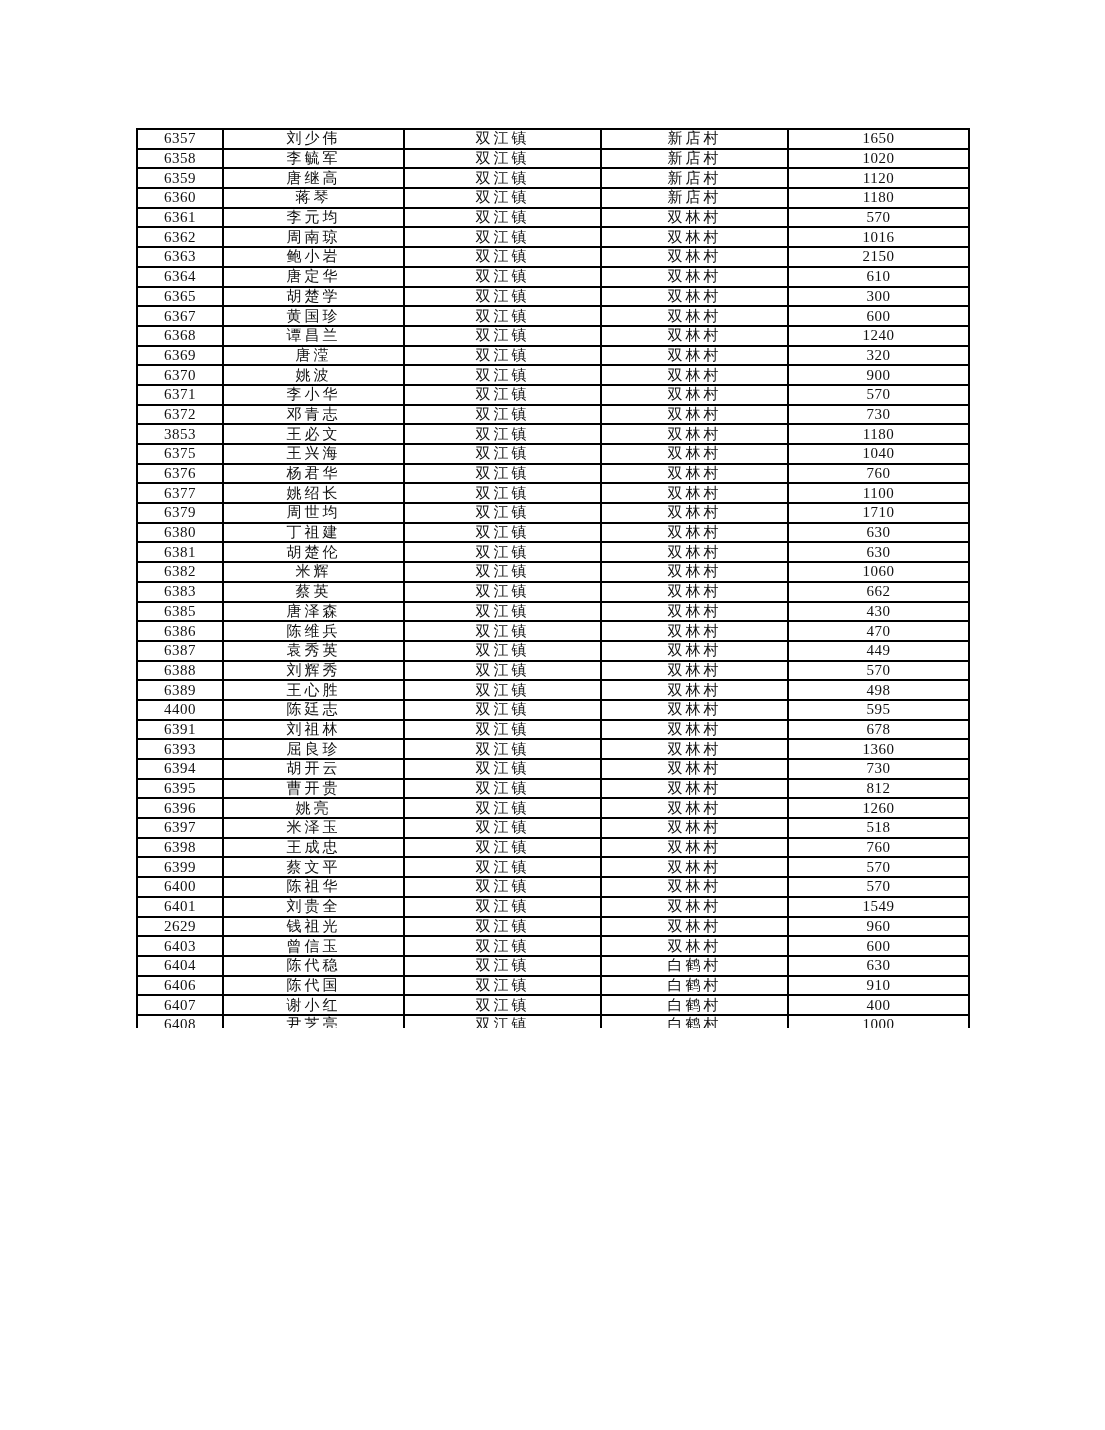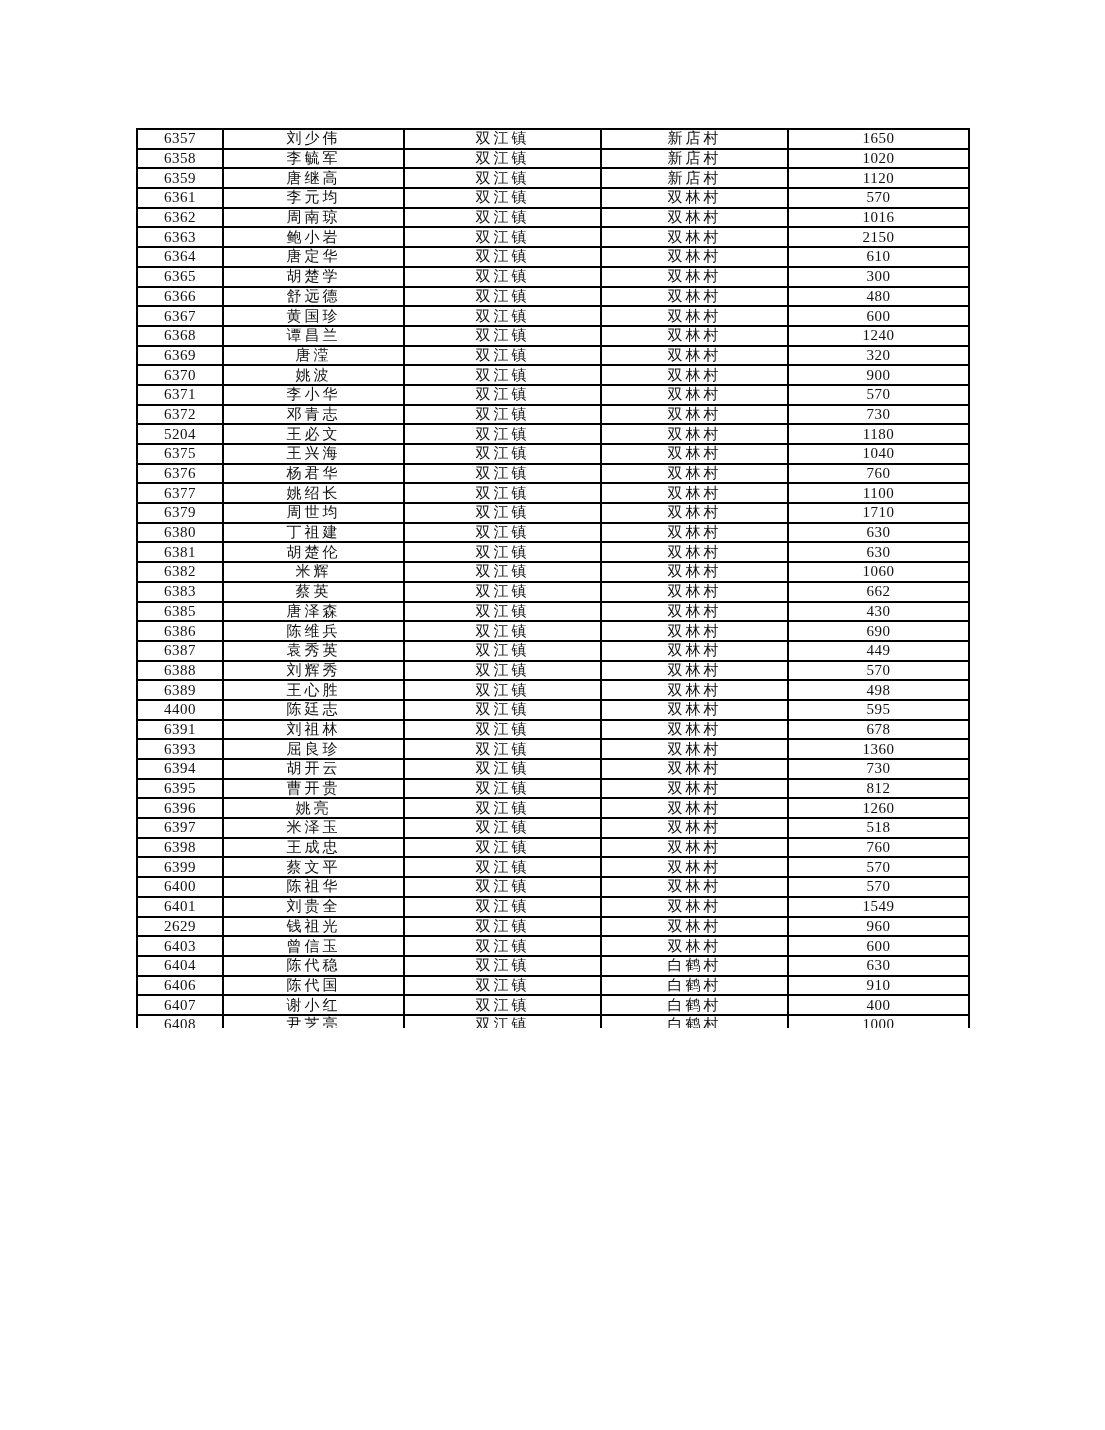--- a/index.html
+++ b/index.html
@@ -71,20 +71,27 @@
           <td class="col-amount">1020</td>
         </tr>
         <tr>
           <td class="col-id">6359</td>
           <td class="col-name">唐继高</td>
           <td class="col-town">双江镇</td>
           <td class="col-village">新店村</td>
           <td class="col-amount">1120</td>
         </tr>
         <tr>
+          <td class="col-id">6360</td>
+          <td class="col-name">蒋琴</td>
+          <td class="col-town">双江镇</td>
+          <td class="col-village">新店村</td>
+          <td class="col-amount">1180</td>
+        </tr>
+        <tr>
           <td class="col-id">6361</td>
           <td class="col-name">李元均</td>
           <td class="col-town">双江镇</td>
           <td class="col-village">双林村</td>
           <td class="col-amount">570</td>
         </tr>
         <tr>
           <td class="col-id">6362</td>
           <td class="col-name">周南琼</td>
           <td class="col-town">双江镇</td>
@@ -106,27 +113,20 @@
           <td class="col-amount">610</td>
         </tr>
         <tr>
           <td class="col-id">6365</td>
           <td class="col-name">胡楚学</td>
           <td class="col-town">双江镇</td>
           <td class="col-village">双林村</td>
           <td class="col-amount">300</td>
         </tr>
         <tr>
-          <td class="col-id">6366</td>
-          <td class="col-name">舒远德</td>
-          <td class="col-town">双江镇</td>
-          <td class="col-village">双林村</td>
-          <td class="col-amount">480</td>
-        </tr>
-        <tr>
           <td class="col-id">6367</td>
           <td class="col-name">黄国珍</td>
           <td class="col-town">双江镇</td>
           <td class="col-village">双林村</td>
           <td class="col-amount">600</td>
         </tr>
         <tr>
           <td class="col-id">6368</td>
           <td class="col-name">谭昌兰</td>
           <td class="col-town">双江镇</td>
@@ -155,21 +155,21 @@
           <td class="col-amount">570</td>
         </tr>
         <tr>
           <td class="col-id">6372</td>
           <td class="col-name">邓青志</td>
           <td class="col-town">双江镇</td>
           <td class="col-village">双林村</td>
           <td class="col-amount">730</td>
         </tr>
         <tr>
-          <td class="col-id">5204</td>
+          <td class="col-id">3853</td>
           <td class="col-name">王必文</td>
           <td class="col-town">双江镇</td>
           <td class="col-village">双林村</td>
           <td class="col-amount">1180</td>
         </tr>
         <tr>
           <td class="col-id">6375</td>
           <td class="col-name">王兴海</td>
           <td class="col-town">双江镇</td>
           <td class="col-village">双林村</td>
@@ -229,21 +229,21 @@
           <td class="col-name">唐泽森</td>
           <td class="col-town">双江镇</td>
           <td class="col-village">双林村</td>
           <td class="col-amount">430</td>
         </tr>
         <tr>
           <td class="col-id">6386</td>
           <td class="col-name">陈维兵</td>
           <td class="col-town">双江镇</td>
           <td class="col-village">双林村</td>
-          <td class="col-amount">690</td>
+          <td class="col-amount">470</td>
         </tr>
         <tr>
           <td class="col-id">6387</td>
           <td class="col-name">袁秀英</td>
           <td class="col-town">双江镇</td>
           <td class="col-village">双林村</td>
           <td class="col-amount">449</td>
         </tr>
         <tr>
           <td class="col-id">6388</td>

